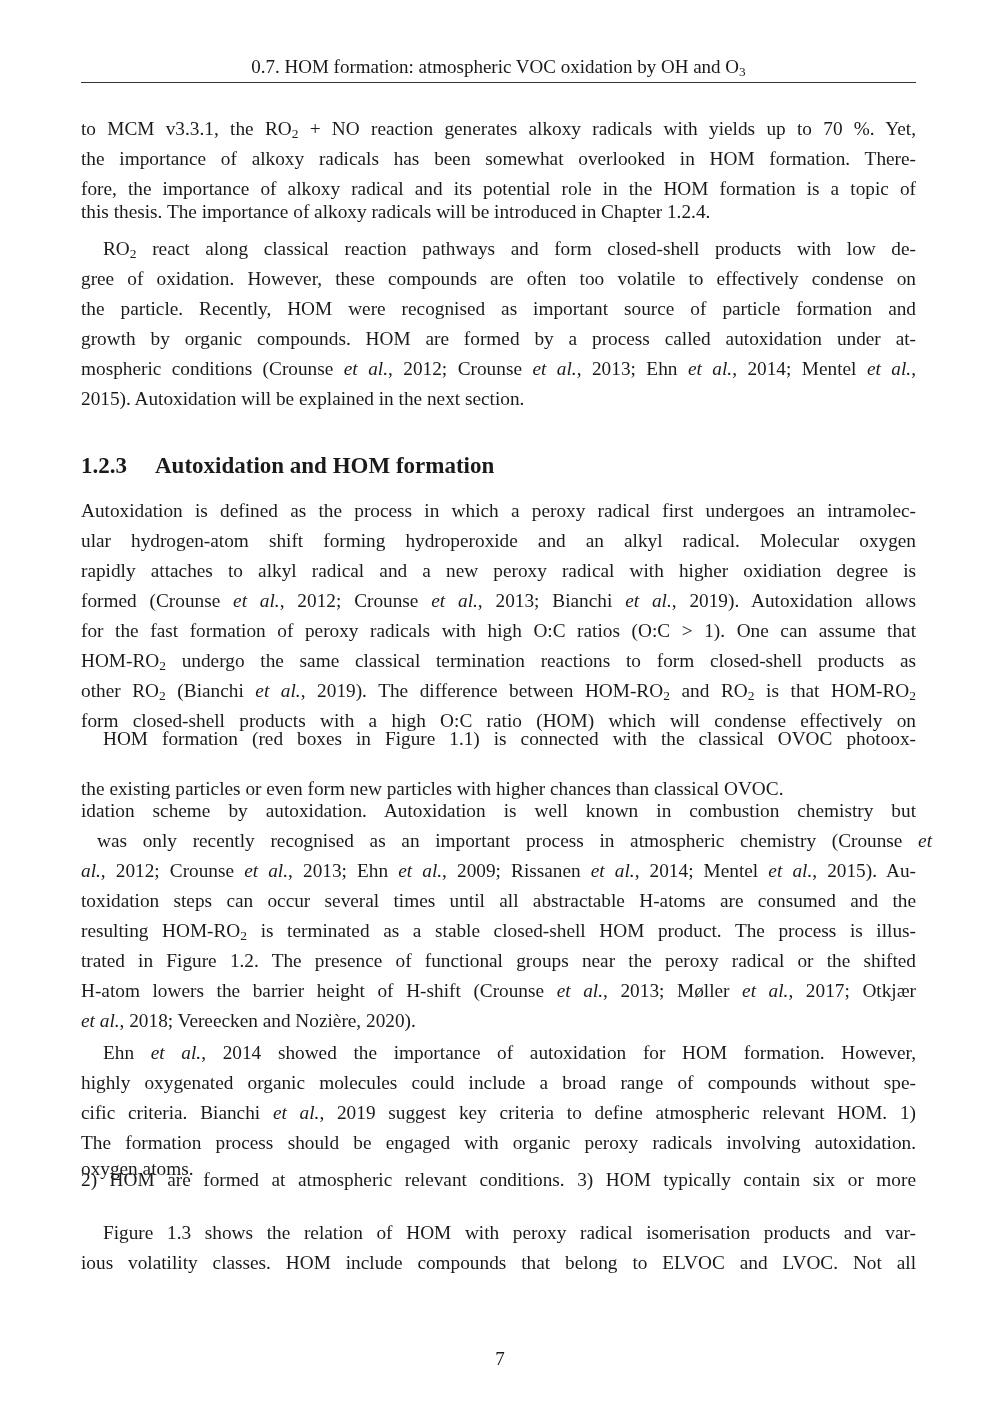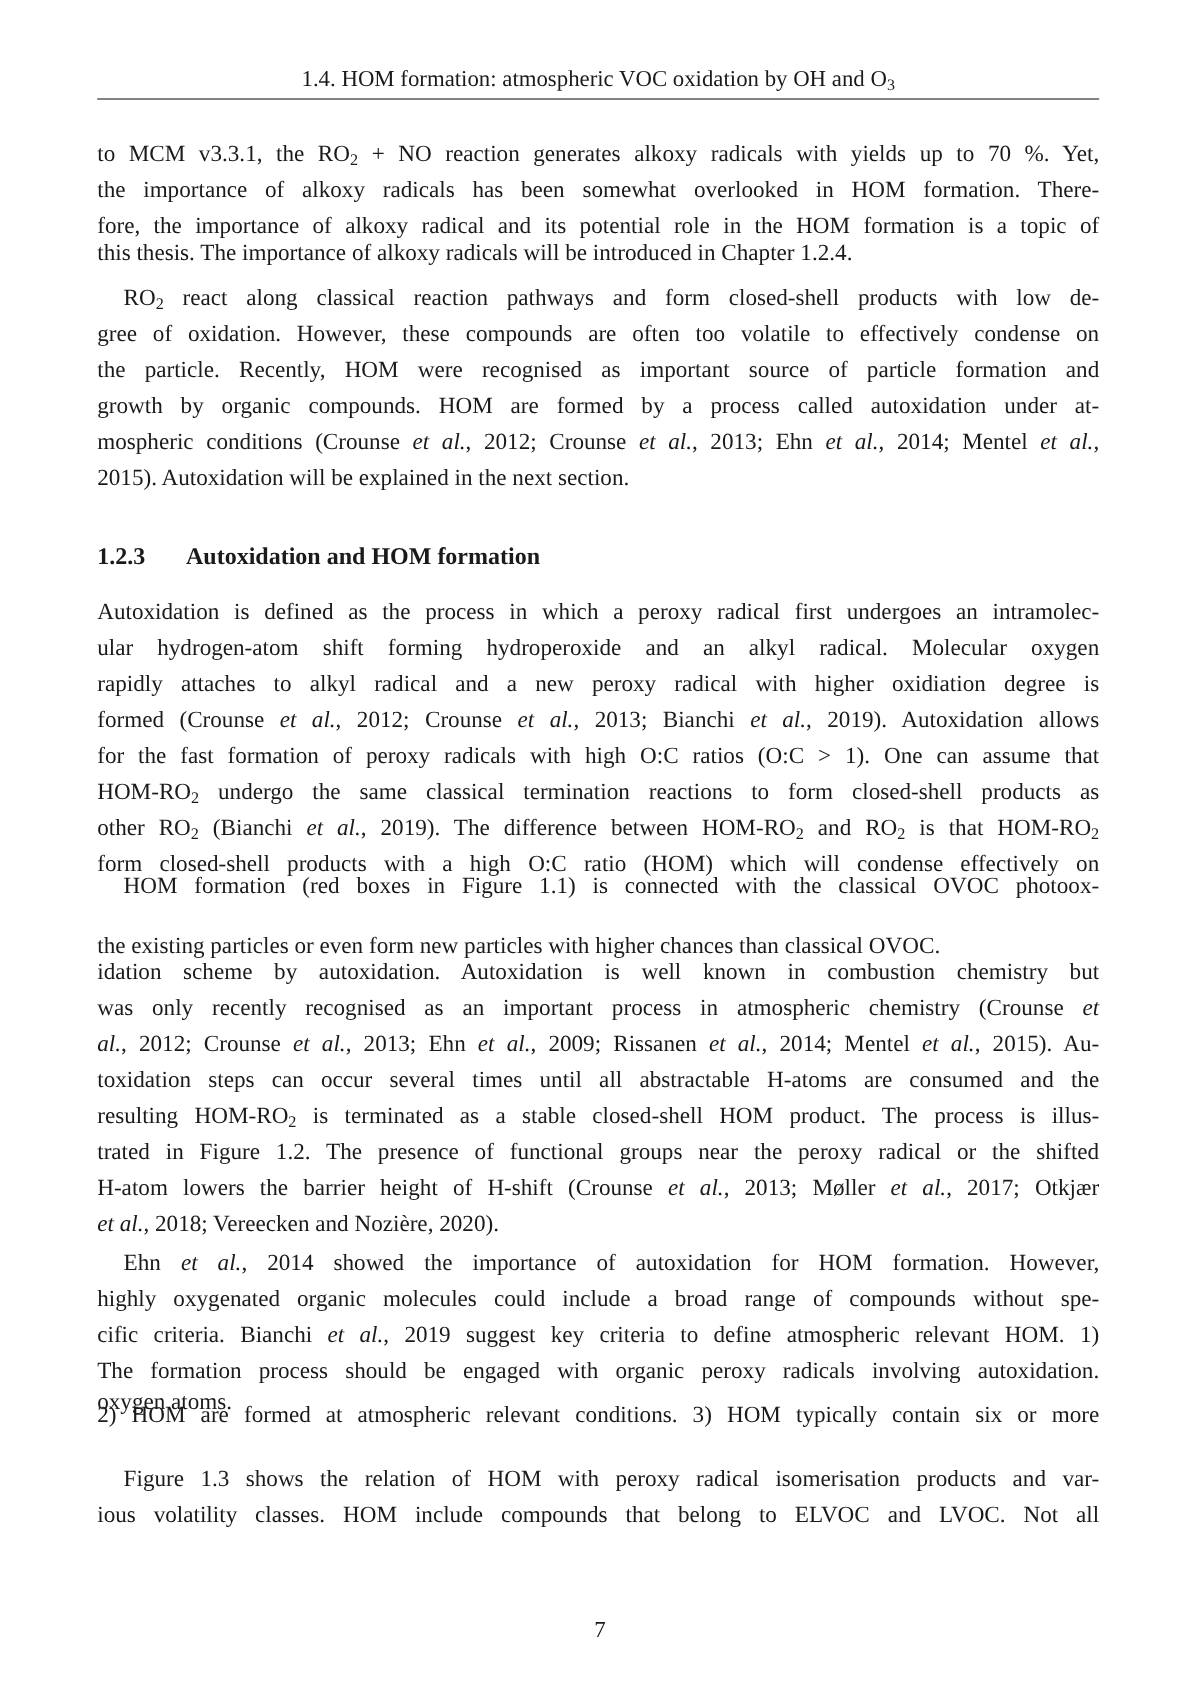--- a/index.html
+++ b/index.html
@@ -6,33 +6,33 @@
   body { width: 1000px; height: 1414px; position: relative; overflow: hidden;
          font-family: "Liberation Serif", "DejaVu Serif", serif; color: #1a1a1a; }
   .header { position: absolute; left: 81px; top: 54px; width: 835px; height: 28px;
             border-bottom: 1px solid #333; }
   .header-text { position: absolute; left: 0; right: 0; top: 2px; text-align: center;
                  font-size: 19px; }
   .line { position: absolute; left: 81px; width: 835px; font-size: 19.3px; line-height: 24px;
           white-space: nowrap; text-align: justify; text-align-last: justify; }
   .line.last { text-align-last: left; }
   .line.indent { padding-left: 22px; width: 813px; }
-  .heading { position: absolute; left: 81px; top: 453px; font-size: 20px; font-weight: bold;
+  .heading { position: absolute; left: 81px; top: 453px; font-size: 23px; font-weight: bold;
              white-space: nowrap; }
   .heading .num { display: inline-block; width: 74px; }
   .pagenum { position: absolute; left: 0; width: 1000px; top: 1348px; text-align: center;
              font-size: 19px; }
   i { font-style: italic; }
   sub { font-size: 0.7em; vertical-align: -0.25em; line-height: 0; }
 </style>
 </head>
 <body>
 
 <div class="header">
-  <div class="header-text"><span>1.4.  HOM formation: atmospheric VOC oxidation by OH and O</span><sub>3</sub></div>
+  <div class="header-text"><span>0.7.  HOM formation: atmospheric VOC oxidation by OH and O</span><sub>3</sub></div>
 </div>
 
 <div class="heading">
   <span class="num">1.2.3</span><span>Autoxidation and HOM formation</span>
 </div>
 
 <div id="body-lines">
     <div class="line " style="top: 117px;"><span>to MCM v3.3.1, the RO</span><sub>2</sub><span> + NO reaction generates alkoxy radicals with yields up to 70 %.  Yet,</span></div>
     <div class="line " style="top: 147px;"><span>the importance of alkoxy radicals has been somewhat overlooked in HOM formation.  There-</span></div>
     <div class="line " style="top: 177px;"><span>fore, the importance of alkoxy radical and its potential role in the HOM formation is a topic of</span></div>
@@ -47,21 +47,21 @@
     <div class="line " style="top: 529px;"><span>ular hydrogen-atom shift forming hydroperoxide and an alkyl radical.  Molecular oxygen</span></div>
     <div class="line " style="top: 559px;"><span>rapidly attaches to alkyl radical and a new peroxy radical with higher oxidiation degree is</span></div>
     <div class="line " style="top: 589px;"><span>formed (Crounse </span><i>et al.</i><span>, 2012; Crounse </span><i>et al.</i><span>, 2013; Bianchi </span><i>et al.</i><span>, 2019).  Autoxidation allows</span></div>
     <div class="line " style="top: 619px;"><span>for the fast formation of peroxy radicals with high O:C ratios (O:C &gt; 1). One can assume that</span></div>
     <div class="line " style="top: 649px;"><span>HOM-RO</span><sub>2</sub><span> undergo the same classical termination reactions to form closed-shell products as</span></div>
     <div class="line " style="top: 679px;"><span>other RO</span><sub>2</sub><span> (Bianchi </span><i>et al.</i><span>, 2019). The difference between HOM-RO</span><sub>2</sub><span> and RO</span><sub>2</sub><span> is that HOM-RO</span><sub>2</sub></div>
     <div class="line " style="top: 709px;"><span>form closed-shell products with a high O:C ratio (HOM) which will condense effectively on</span></div>
     <div class="line last" style="top: 777px;"><span>the existing particles or even form new particles with higher chances than classical OVOC.</span></div>
     <div class="line indent" style="top: 727px;"><span>HOM formation (red boxes in Figure 1.1) is connected with the classical OVOC photoox-</span></div>
     <div class="line " style="top: 799px;"><span>idation scheme by autoxidation.  Autoxidation is well known in combustion chemistry but</span></div>
-    <div class="line " style="top: 829px;"><span>was only recently recognised as an important process in atmospheric chemistry (Crounse </span><i>et</i></div>
+    <div class="line " style="top: 829px; margin-left: 16px;"><span>was only recently recognised as an important process in atmospheric chemistry (Crounse </span><i>et</i></div>
     <div class="line " style="top: 859px;"><i>al.</i><span>, 2012; Crounse </span><i>et al.</i><span>, 2013; Ehn </span><i>et al.</i><span>, 2009; Rissanen </span><i>et al.</i><span>, 2014; Mentel </span><i>et al.</i><span>, 2015).  Au-</span></div>
     <div class="line " style="top: 889px;"><span>toxidation steps can occur several times until all abstractable H-atoms are consumed and the</span></div>
     <div class="line " style="top: 919px;"><span>resulting HOM-RO</span><sub>2</sub><span> is terminated as a stable closed-shell HOM product. The process is illus-</span></div>
     <div class="line " style="top: 949px;"><span>trated in Figure 1.2.  The presence of functional groups near the peroxy radical or the shifted</span></div>
     <div class="line " style="top: 979px;"><span>H-atom lowers the barrier height of H-shift (Crounse </span><i>et al.</i><span>, 2013; Møller </span><i>et al.</i><span>, 2017; Otkjær</span></div>
     <div class="line last" style="top: 1009px;"><i>et al.</i><span>, 2018; Vereecken and Nozière, 2020).</span></div>
     <div class="line indent" style="top: 1041px;"><span>Ehn </span><i>et al.</i><span>, 2014 showed the importance of autoxidation for HOM formation.  However,</span></div>
     <div class="line " style="top: 1071px;"><span>highly oxygenated organic molecules could include a broad range of compounds without spe-</span></div>
     <div class="line " style="top: 1101px;"><span>cific criteria.  Bianchi </span><i>et al.</i><span>, 2019 suggest key criteria to define atmospheric relevant HOM. 1)</span></div>
     <div class="line " style="top: 1131px;"><span>The formation process should be engaged with organic peroxy radicals involving autoxidation.</span></div>

